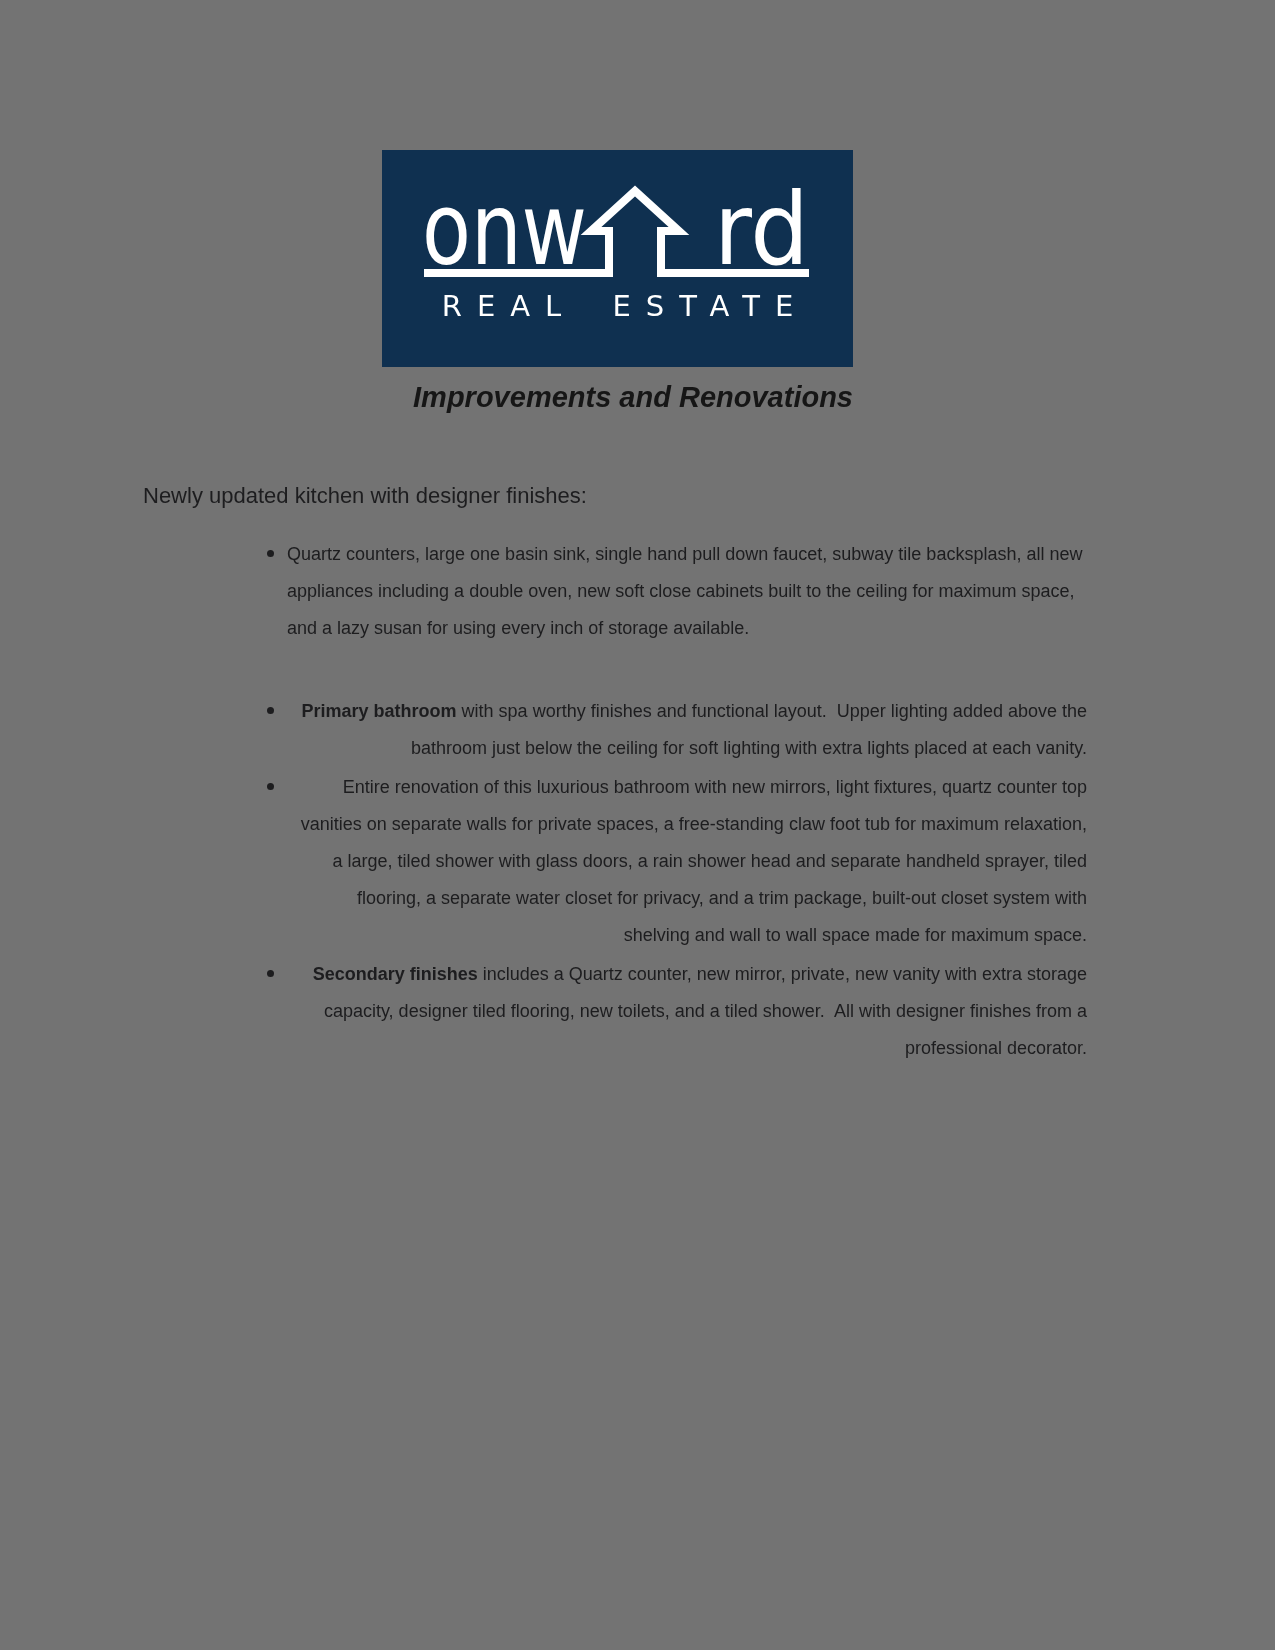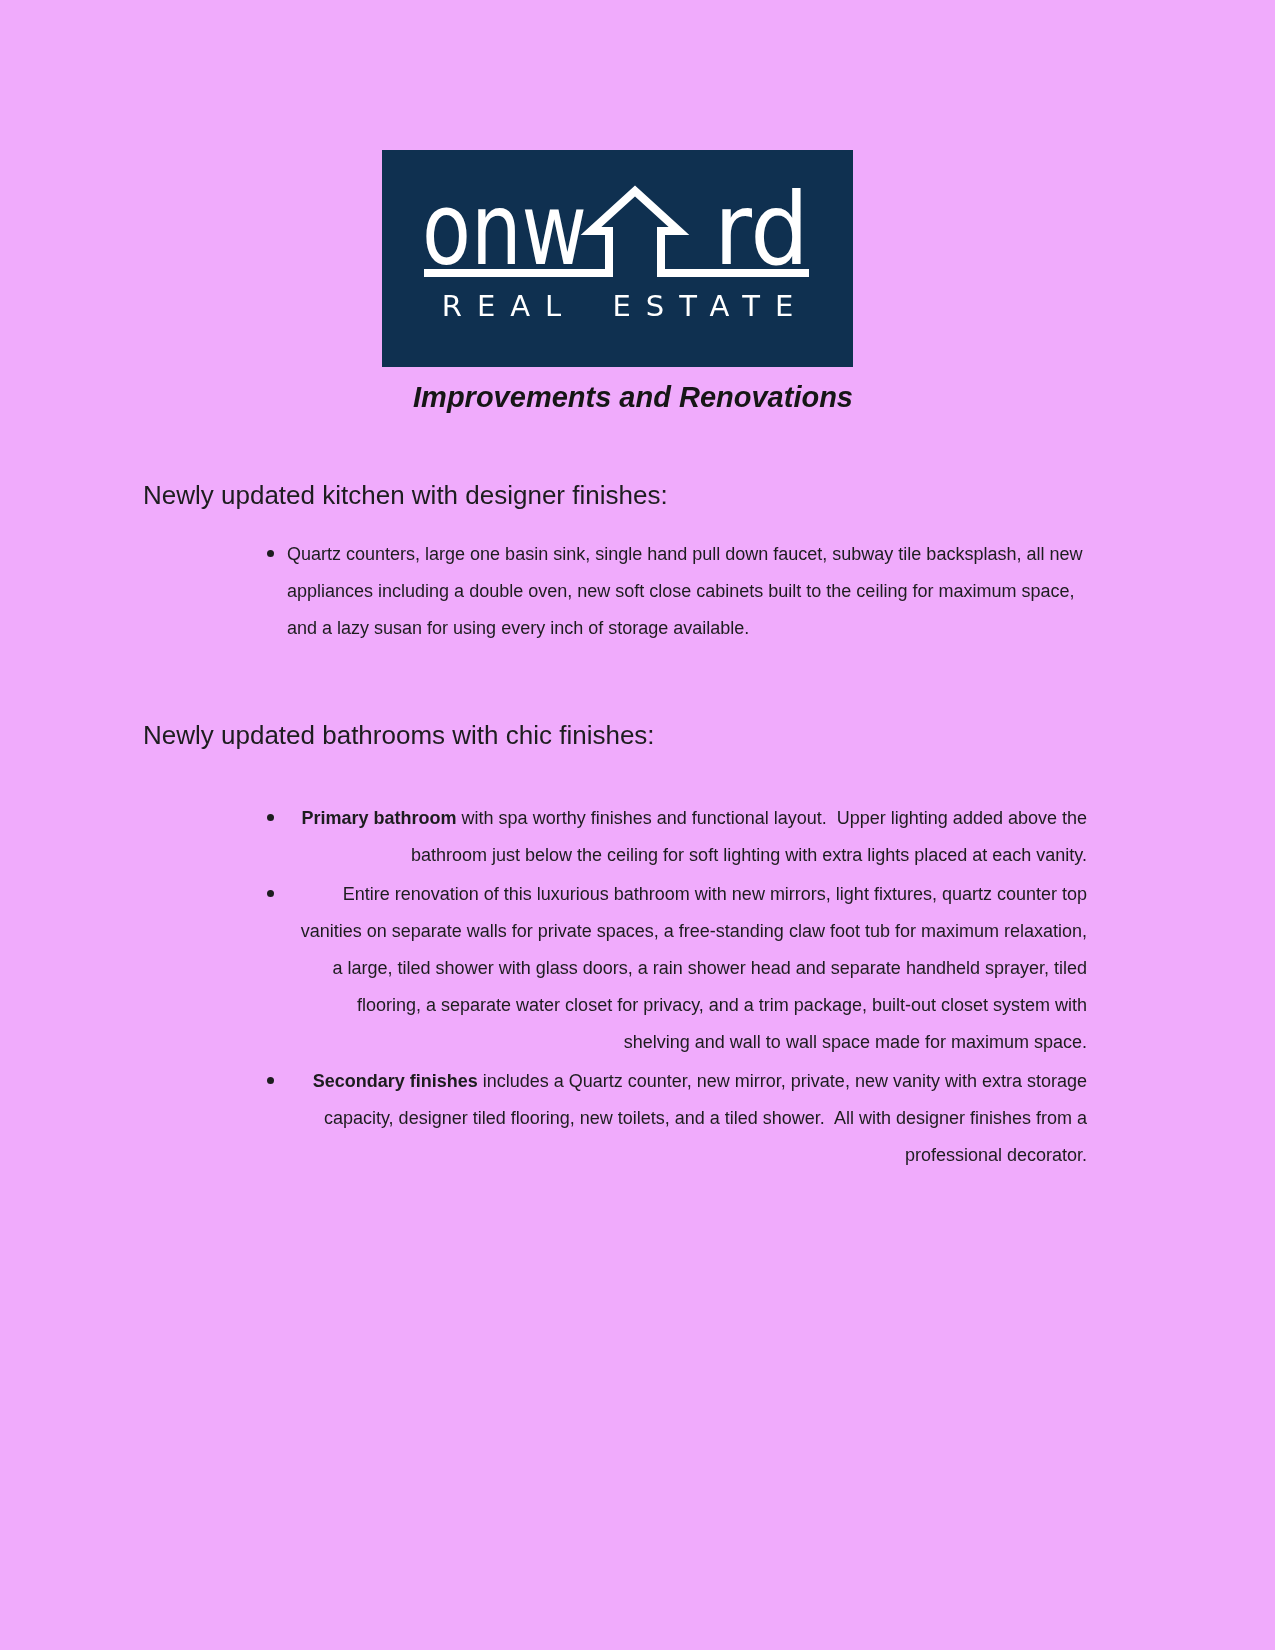--- a/index.html
+++ b/index.html
@@ -1,21 +1,21 @@
 <!DOCTYPE html>
 <html><head>
 <meta charset="utf-8">
 <style>
   * { margin: 0; padding: 0; box-sizing: border-box; }
   html, body { background: #e8e8e8; }
   .page {
     width: 1275px;
     height: 1650px;
     margin: 0 auto;
-    background: #f0abfc;
+    background: #737373;
     position: relative;
     overflow: hidden;
     font-family: "Liberation Sans", sans-serif;
     color: #1d1d1f;
   }
   .logo-wrap {
     margin: 150px 0 0 382px;
     width: 471px;
   }
   .logo-box {
@@ -29,21 +29,21 @@
     margin: 13px 0 0 382px;
     text-align: right;
     font-size: 29px;
     line-height: 34px;
     font-weight: bold;
     font-style: italic;
     color: #161616;
   }
   .section-heading {
     margin: 63px 0 0 143px;
-    font-size: 26px;
+    font-size: 22px;
     line-height: 37px;
     font-weight: normal;
     color: #1d1d1f;
   }
   .section-heading.second { margin-top: 70px; }
   ul.bullet-list {
     margin: 20px 0 0 0;
     padding-left: 287px;
     list-style: disc outside;
   }
@@ -76,21 +76,20 @@
   </div>
 
   <div class="doc-title">Improvements and Renovations</div>
 
   <p class="section-heading">Newly updated kitchen with designer finishes:</p>
 
   <ul class="bullet-list">
     <li><span class="li-bold"></span><span class="li-text">Quartz counters, large one basin sink, single hand pull down faucet, subway tile backsplash, all new appliances including a double oven, new soft close cabinets built to the ceiling for maximum space, and a lazy susan for using every inch of storage available.</span></li>
   </ul>
 
-  <p class="section-heading second">Newly updated bathrooms with chic finishes:</p>
 
   <ul class="bullet-list second">
     <li><span class="li-bold">Primary bathroom</span><span class="li-text"> with spa worthy finishes and functional layout.  Upper lighting added above the bathroom just below the ceiling for soft lighting with extra lights placed at each vanity.</span></li>
     <li><span class="li-bold"></span><span class="li-text">Entire renovation of this luxurious bathroom with new mirrors, light fixtures, quartz counter top vanities on separate walls for private spaces, a free-standing claw foot tub for maximum relaxation, a large, tiled shower with glass doors, a rain shower head and separate handheld sprayer, tiled flooring, a separate water closet for privacy, and a trim package, built-out closet system with shelving and wall to wall space made for maximum space.</span></li>
     <li><span class="li-bold">Secondary finishes</span><span class="li-text"> includes a Quartz counter, new mirror, private, new vanity with extra storage capacity, designer tiled flooring, new toilets, and a tiled shower.  All with designer finishes from a professional decorator.</span></li>
   </ul>
 
 </div>
 
 </body></html>

